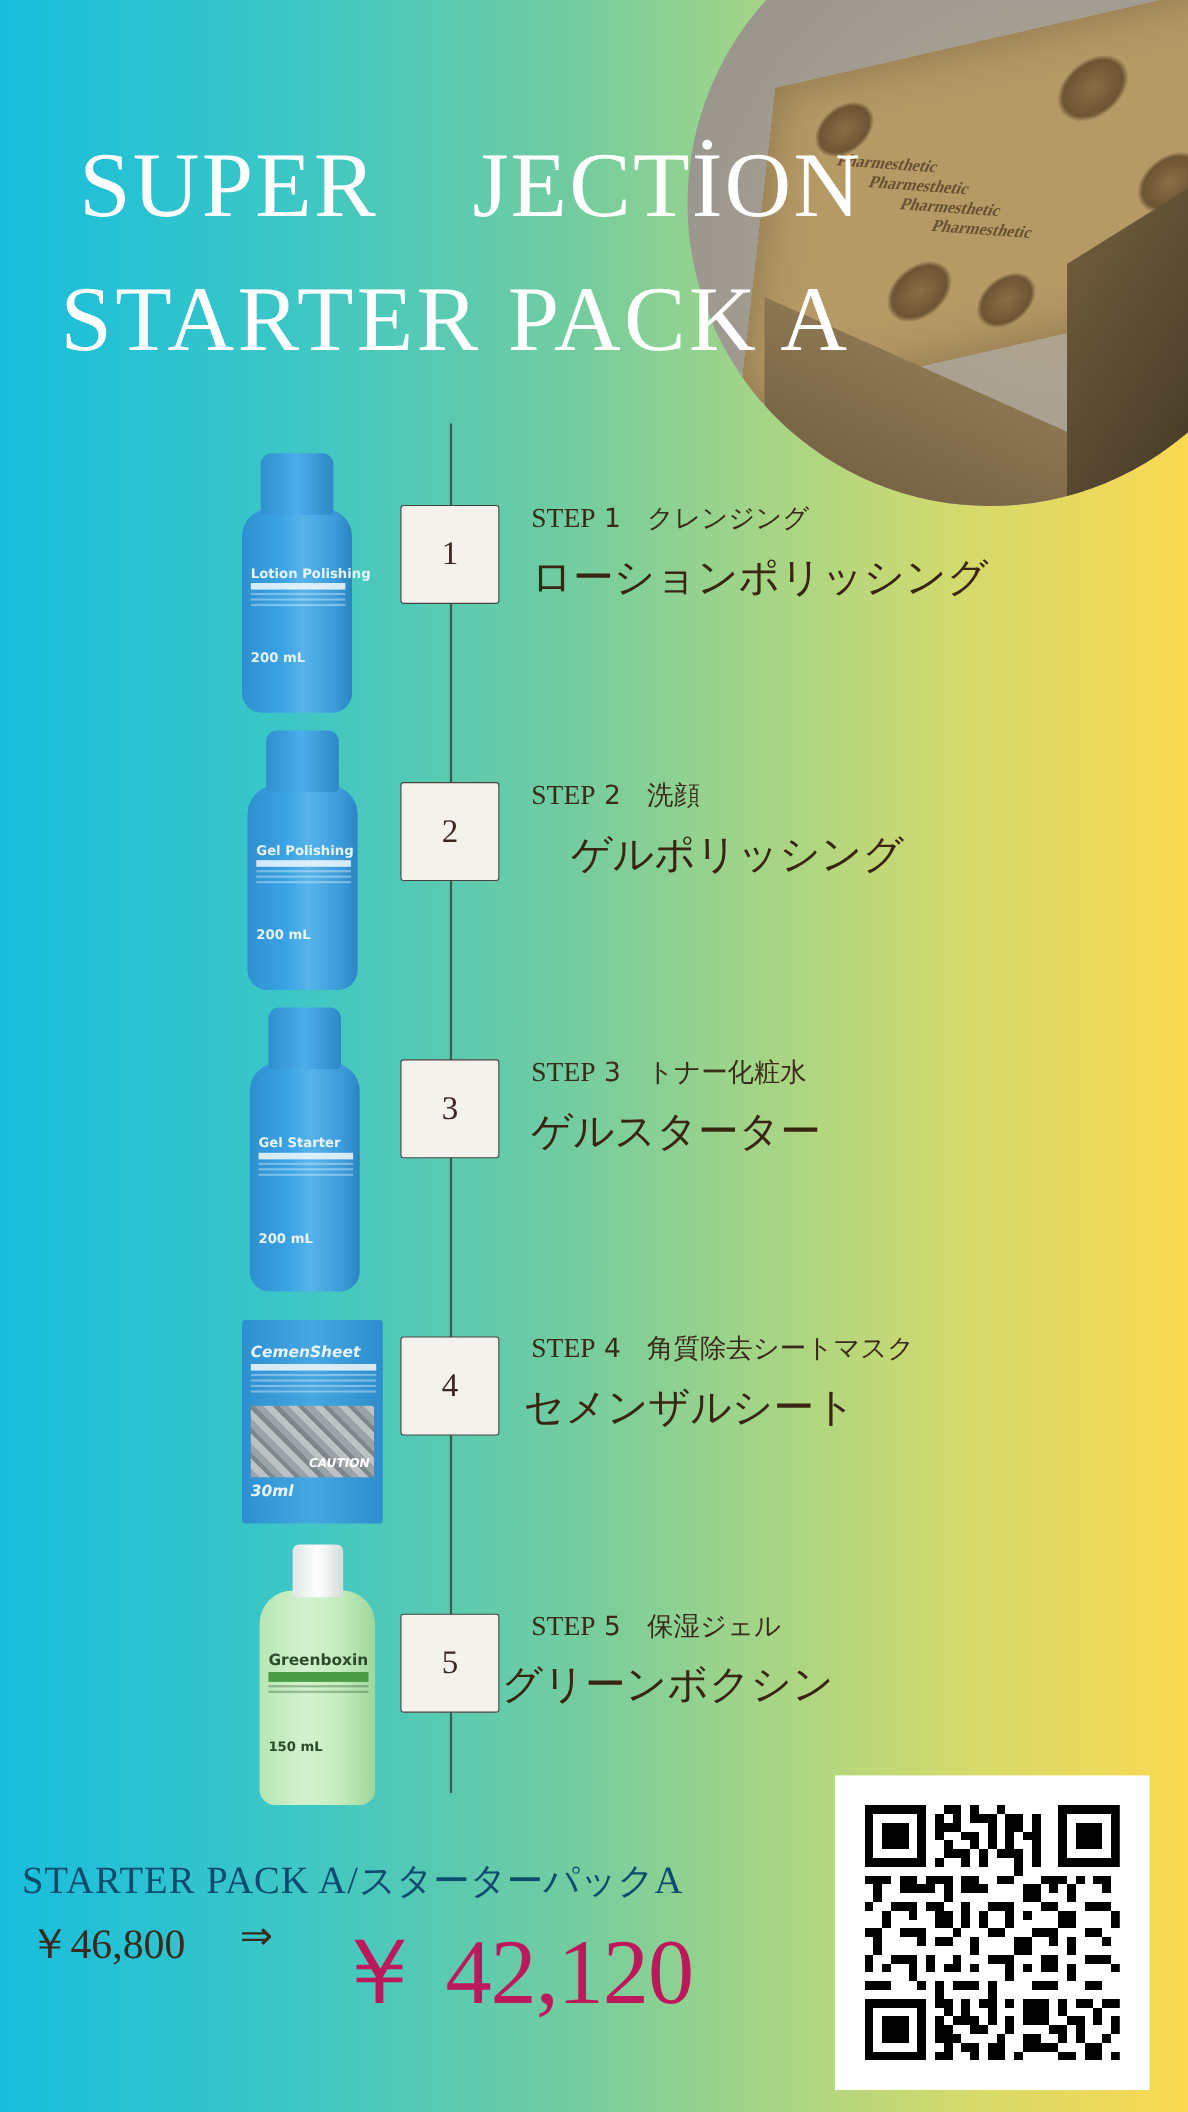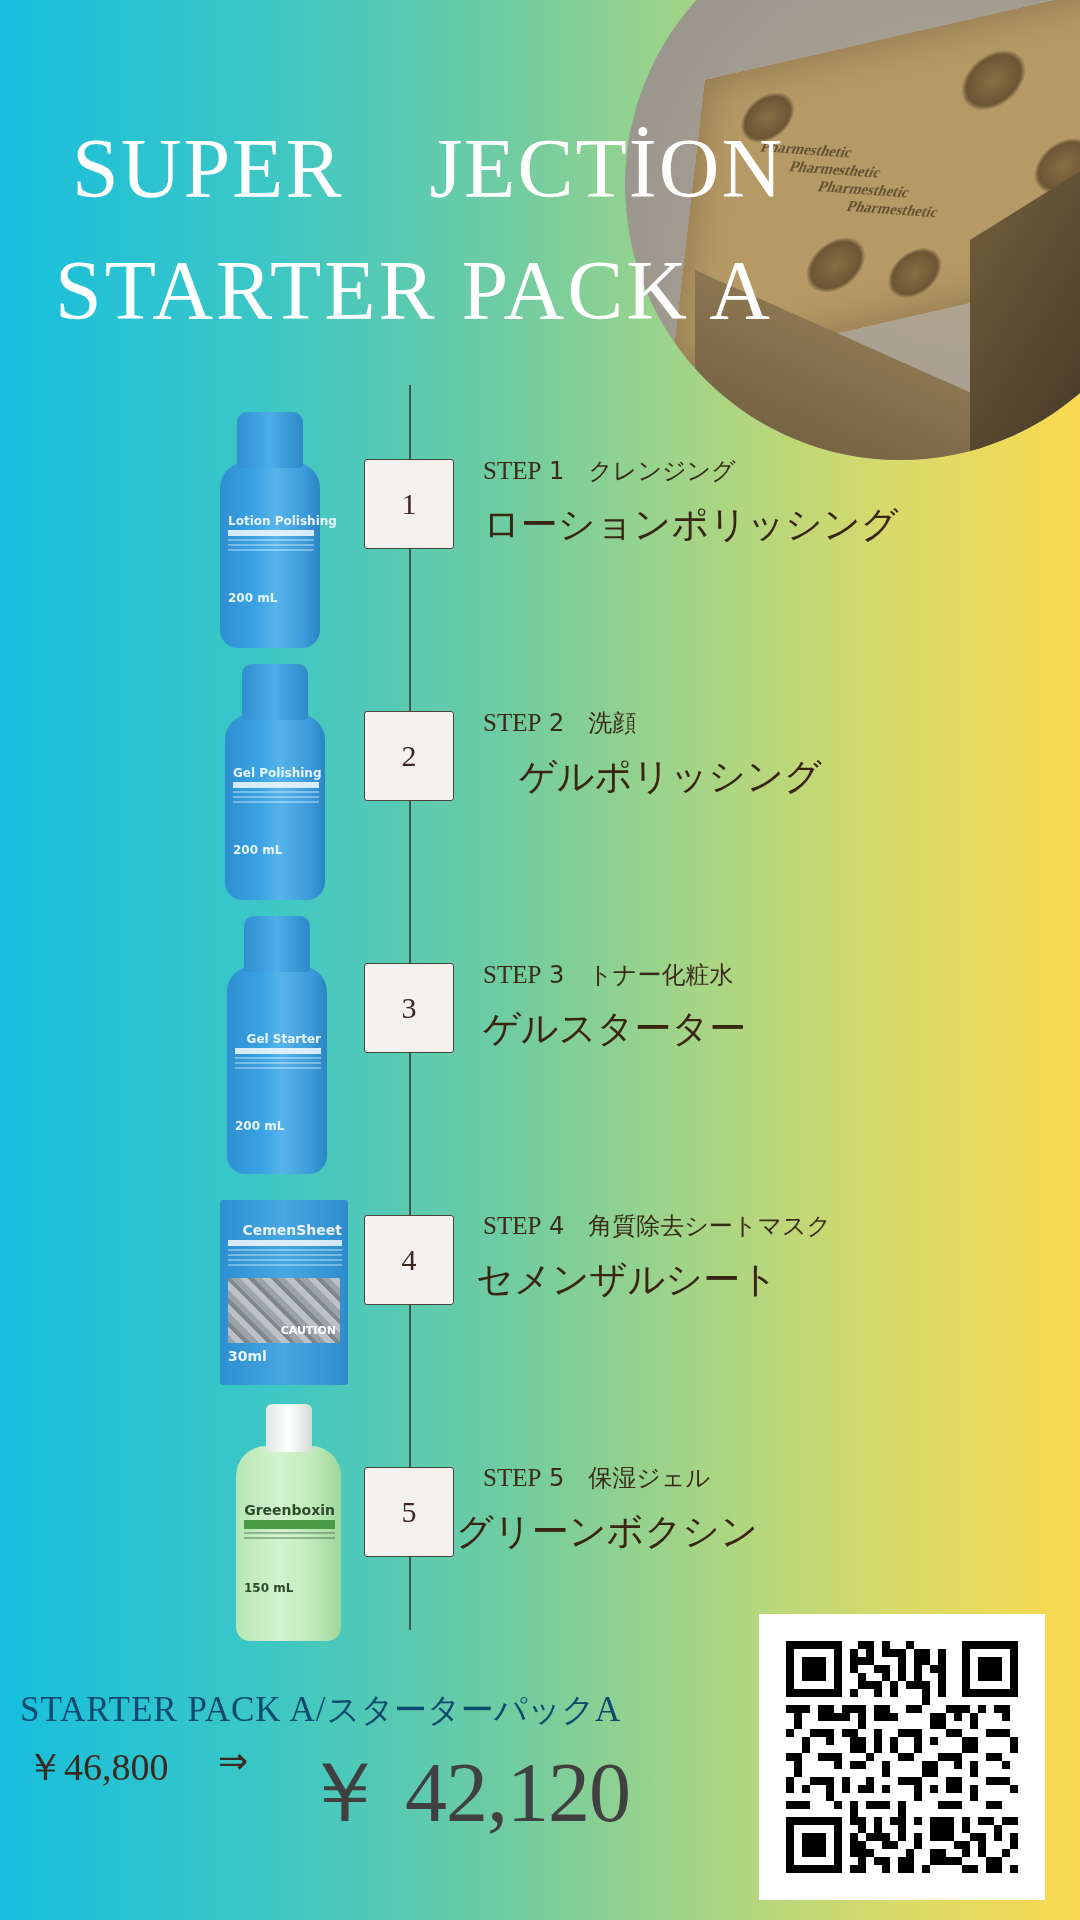--- a/index.html
+++ b/index.html
@@ -74,28 +74,29 @@
   .bottle {
     width: 100px; border-radius: 26px 26px 18px 18px;
     background: linear-gradient(90deg, #2e8fd0 0%, #3aa3e4 35%, #57b3ea 55%, #3b9ad9 85%, #2a84c2 100%);
   }
   .bottle-cap {
     position: absolute; left: 17px; top: -50px; width: 66px; height: 56px;
     border-radius: 10px 10px 4px 4px;
     background: linear-gradient(90deg, #2f8ecf, #4cadea 50%, #2d88c6);
   }
   .bottle-text { position: absolute; left: 8px; right: 6px; color: #e8f4fc; font-family: "DejaVu Sans", sans-serif; }
-  .bottle-name { font-weight: bold; font-size: 12px; white-space: nowrap; text-align: right; }
+  .bottle-name { font-weight: bold; font-size: 12px; white-space: nowrap; }
   .bottle-band { height: 6px; background: rgba(255,255,255,.8); margin-top: 2px; }
   .bottle-lines div { height: 2px; background: rgba(255,255,255,.35); margin-top: 3px; }
   .bottle-vol { font-weight: bold; font-size: 12px; }
 
   .sachet {
     width: 128px; height: 185px; background: linear-gradient(90deg, #2d8fcf, #46a7e2 50%, #2e8dcc);
     border-radius: 3px;
+    font-style: italic;
   }
   .sachet-photo {
     position: absolute; left: 8px; top: 78px; width: 112px; height: 65px;
     background: repeating-linear-gradient(45deg, #9aa3a7 0 6px, #bcc2c4 6px 12px, #7e878b 12px 16px);
   }
 
   .green-bottle {
     width: 105px; height: 195px; border-radius: 30px 30px 14px 14px;
     background: linear-gradient(90deg, #b6e6b2 0%, #d3f2cf 40%, #c3ecbd 70%, #9fd69b 100%);
   }
@@ -106,21 +107,21 @@
   }
 
   
   .pack-name {
     left: 20px; top: 1688px; font-family: "Liberation Serif", serif; font-size: 35px; color: #0c4a6e;
     white-space: pre; letter-spacing: 1px;
   }
   .pack-name .jp { font-family: "DejaVu Sans", sans-serif; font-size: 33px; letter-spacing: 0; }
   .old-price { left: 26px; top: 1742px; font-family: "Liberation Serif", serif; font-size: 38px; color: #3a2a1e; white-space: pre; }
   .arrow { left: 218px; top: 1740px; font-family: "DejaVu Sans", sans-serif; font-size: 36px; color: #3a2a1e; }
-  .new-price { left: 302px; top: 1736px; font-family: "Liberation Serif", serif; font-size: 84px; color: #404040; white-space: pre; letter-spacing: -1px; }
+  .new-price { left: 302px; top: 1736px; font-family: "Liberation Serif", serif; font-size: 84px; color: #be185d; white-space: pre; letter-spacing: -1px; }
 
   
   .qr-card { left: 759px; top: 1614px; width: 286px; height: 286px; background: #ffffff; }
   .qr-grid { position: absolute; left: 27px; top: 27px; width: 232px; height: 232px; }
 </style>
 </head>
 <body>
 
 <div class="abs hero-circle">
   <div class="abs box-top">

